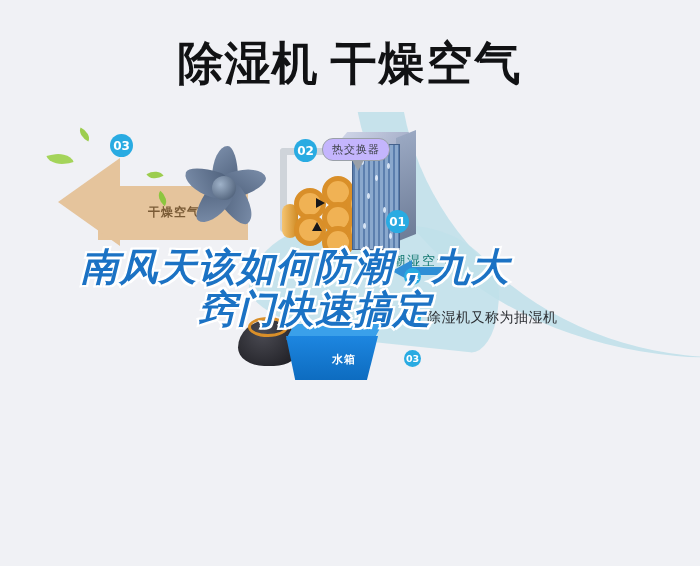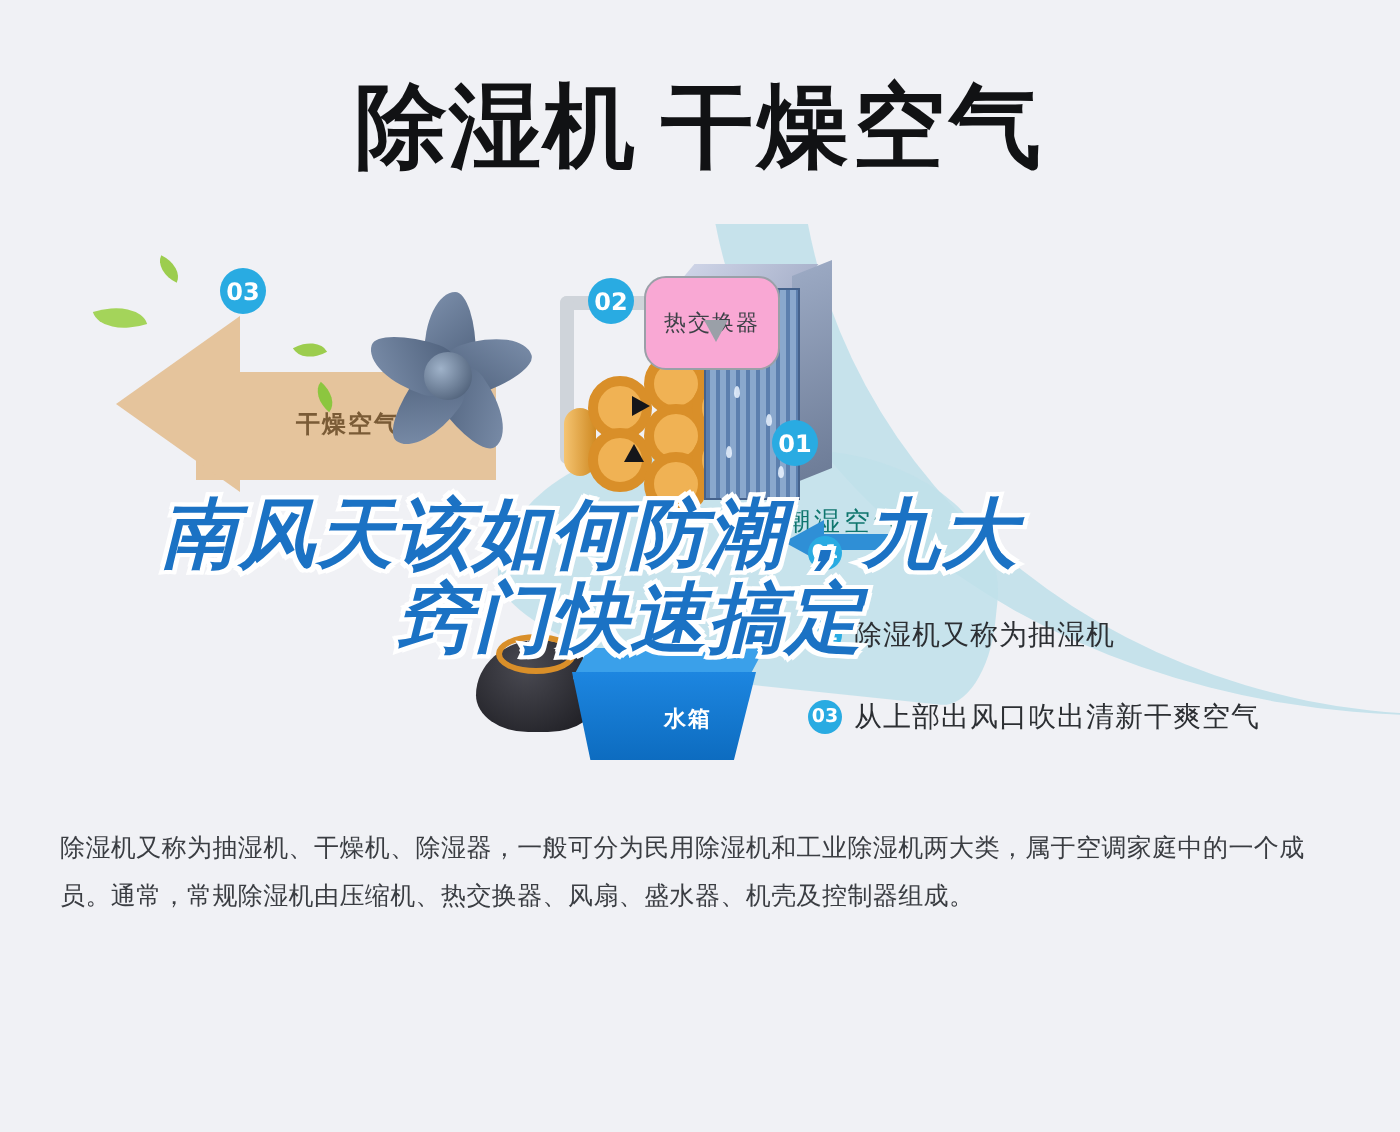--- a/index.html
+++ b/index.html
@@ -174,22 +174,22 @@
     position:absolute;width:23px;height:23px;border-radius:50%;
     background:#29abe2;color:#fff;font-size:12px;font-weight:700;
     display:flex;align-items:center;justify-content:center;
     font-family:"DejaVu Sans",sans-serif;
   }
   .badge.b03{left:110px;top:22px;}
   .badge.b02{left:294px;top:27px;}
   .badge.b01{left:386px;top:98px;}
   .callout{
     position:absolute;left:322px;top:26px;
-    padding:15px 9px;border:1.5px solid #9aa0a8;border-radius:11px;
-    font-size:11px;color:#3d4147;background:#f9a8d4;letter-spacing:1px;
+    padding:3px 9px;border:1.5px solid #9aa0a8;border-radius:11px;
+    font-size:11px;color:#3d4147;background:#c4b5fd;letter-spacing:1px;
   }
   .callout-tail{
     position:absolute;left:352px;top:48px;width:0;height:0;
     border-left:6px solid transparent;border-right:6px solid transparent;
     border-top:11px solid #9aa0a8;
   }
 
   
   .steps{position:absolute;left:404px;top:256px;width:296px;}
   .step{display:flex;align-items:center;gap:6px;height:41px;}
@@ -320,26 +320,24 @@
   <div class="steps">
     <div class="step">
       <span class="step-num">01</span>
     </div>
     <div class="step">
       <span class="step-num">02</span>
       <span class="step-txt">除湿机又称为抽湿机</span>
     </div>
     <div class="step">
       <span class="step-num">03</span>
-      <span class="step-txt">从上部出风口吹出清新干爽空气</span>
     </div>
   </div>
 
   <div class="overlay">
     <div class="ov-line l1">南风天该如何防潮，九大</div>
     <div class="ov-line l2">窍门快速搞定</div>
   </div>
 
   <div class="body-text">
-    <p class="para">除湿机又称为抽湿机、干燥机、除湿器，一般可分为民用除湿机和工业除湿机两大类，属于空调家庭中的一个成员。通常，常规除湿机由压缩机、热交换器、风扇、盛水器、机壳及控制器组成。</p>
   </div>
 
 </div>
 
 </body></html>

